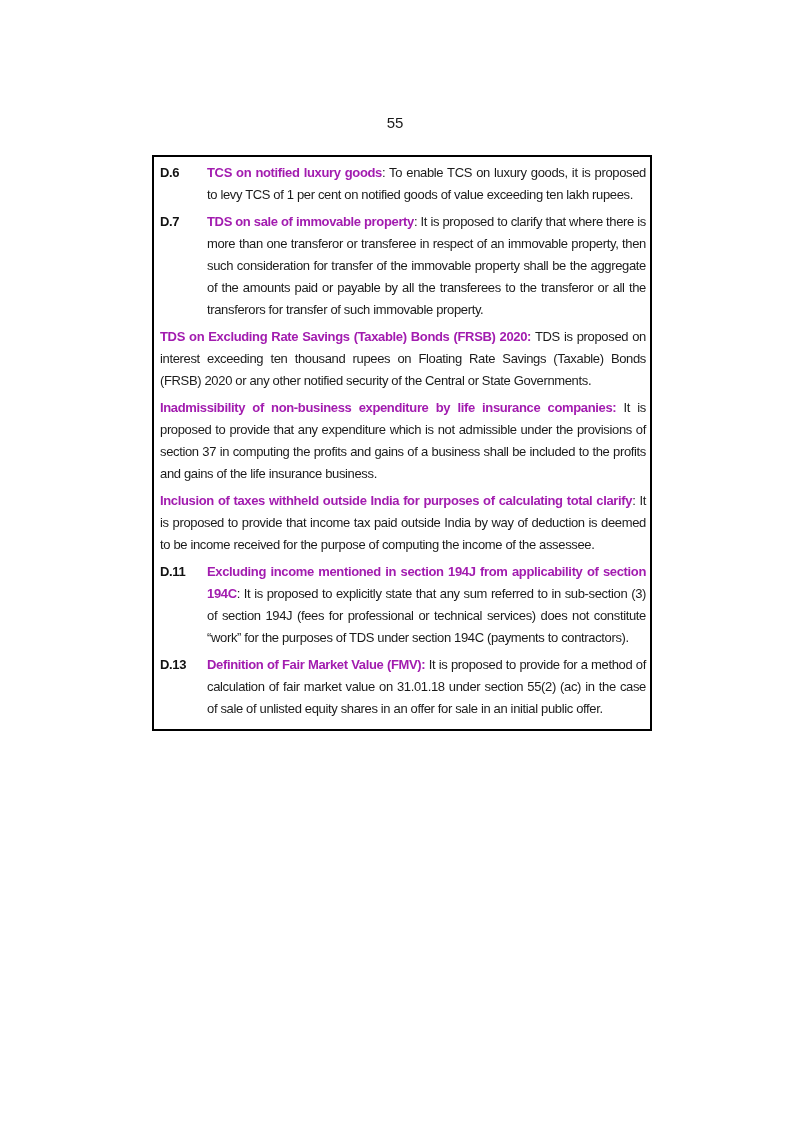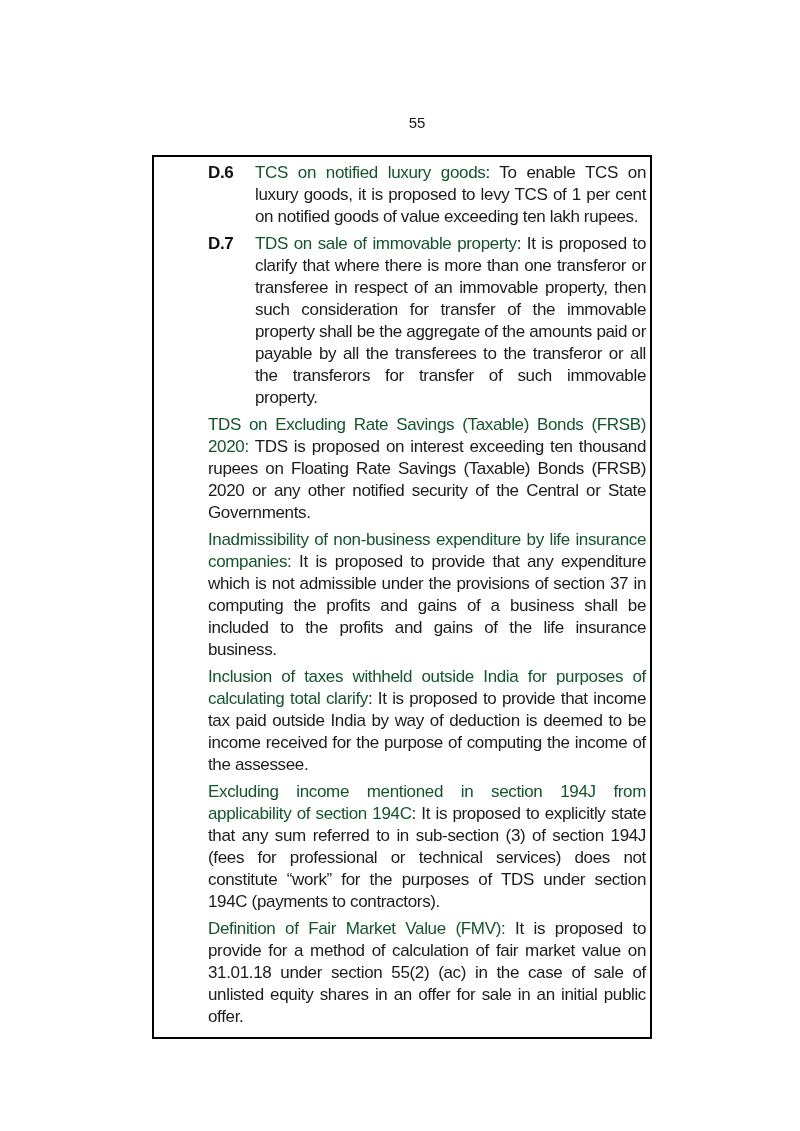--- a/index.html
+++ b/index.html
@@ -11,62 +11,61 @@
     width: 800px;
     height: 1131px;
     position: relative;
     font-family: "Liberation Sans", sans-serif;
     color: #1b1b1b;
     overflow: hidden;
   }
   .page-number {
     position: absolute;
     top: 112px;
-    left: 382px;
+    left: 360px;
     width: 70px;
     text-align: center;
     font-size: 15px;
     line-height: 22px;
     color: #1b1b1b;
   }
   .provisions-box {
     position: absolute;
     left: 152px;
     top: 155px;
     width: 500px;
     box-sizing: border-box;
     border: 2px solid #000000;
     padding: 5px 4px 9px 6px;
     background: #ffffff;
   }
   .item {
     display: flex;
     margin-bottom: 5px;
-    font-size: 17px;
+    font-size: 13px;
     line-height: 22px;
     letter-spacing: -0.35px;
-    margin-left: 48px;
   }
   .item:last-child {
     margin-bottom: 0;
   }
   .item-label {
     flex: 0 0 47px;
     width: 47px;
     font-weight: 700;
     color: #111111;
   }
   .item-text {
     flex: 1;
     text-align: justify;
     color: #1b1b1b;
   }
   .item-heading {
-    font-weight: 400;
-    color: #14532d;
+    font-weight: 700;
+    color: #a21caf;
   }
 </style>
 </head>
 <body>
 
 <div class="page-number">55</div>
 
 <div class="provisions-box">
 
   <div class="item">
@@ -85,21 +84,23 @@
 
   <div class="item">
     <div class="item-text"><span class="item-heading">Inadmissibility of non-business expenditure by life insurance companies:</span><span> It is proposed to provide that any expenditure which is not admissible under the provisions of section 37 in computing the profits and gains of a business shall be included to the profits and gains of the life insurance business.</span></div>
   </div>
 
   <div class="item">
     <div class="item-text"><span class="item-heading">Inclusion of taxes withheld outside India for purposes of calculating total clarify</span><span>: It is proposed to provide that income tax paid outside India by way of deduction is deemed to be income received for the purpose of computing the income of the assessee.</span></div>
   </div>
 
   <div class="item">
+    <div class="item-label">D.11</div>
     <div class="item-text"><span class="item-heading">Excluding income mentioned in section 194J from applicability of section 194C</span><span>: It is proposed to explicitly state that any sum referred to in sub-section (3) of section 194J (fees for professional or technical services) does not constitute “work” for the purposes of TDS under section 194C (payments to contractors).</span></div>
   </div>
 
 
   <div class="item">
+    <div class="item-label">D.13</div>
     <div class="item-text"><span class="item-heading">Definition of Fair Market Value (FMV):</span><span> It is proposed to provide for a method of calculation of fair market value on 31.01.18 under section 55(2) (ac) in the case of sale of unlisted equity shares in an offer for sale in an initial public offer.</span></div>
   </div>
 
 </div>
 
 </body></html>

